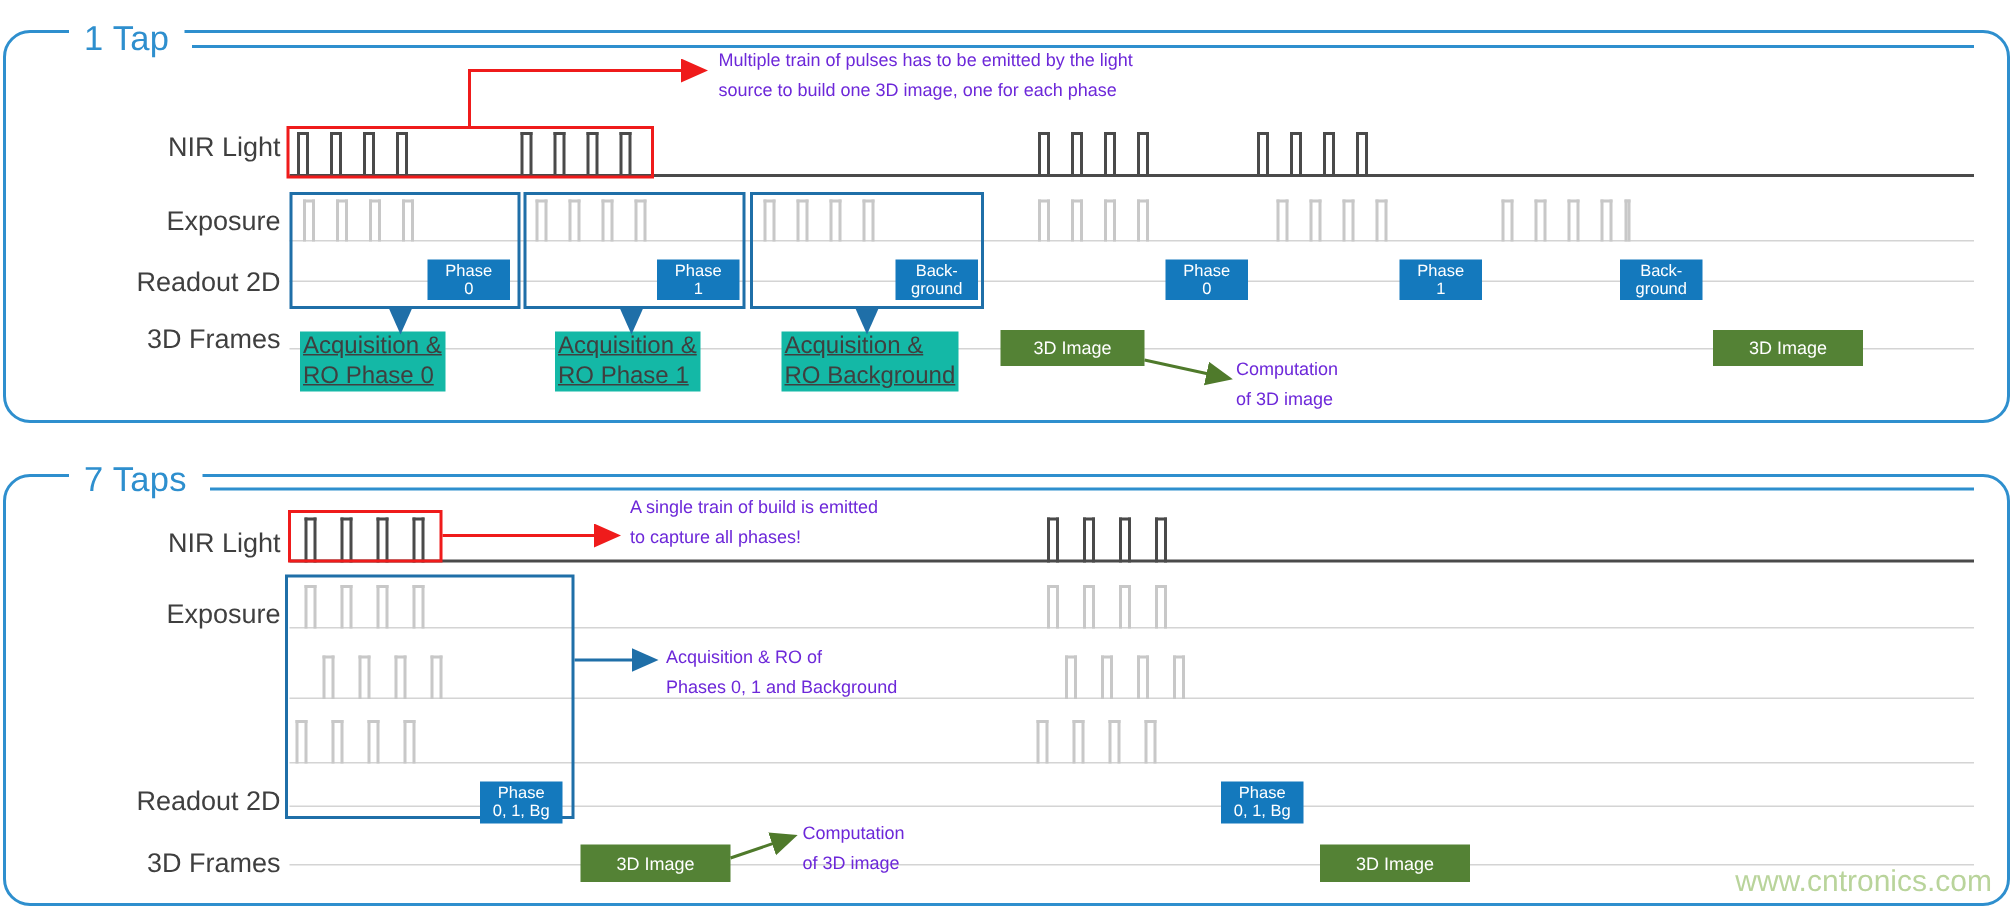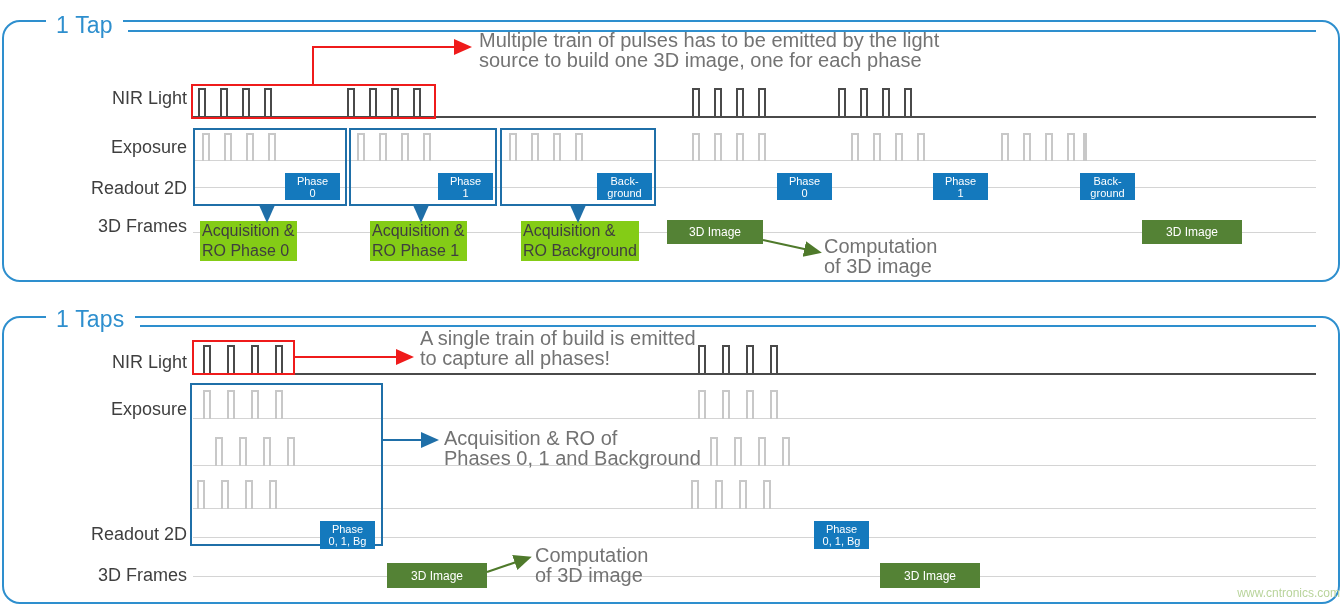--- a/index.html
+++ b/index.html
@@ -15,23 +15,23 @@
   .baseline{position:absolute;height:1px;background:#d4d4d4;}
   .baseline.dark{background:#4a4a4a;height:2px;}
   .pulse{position:absolute;box-sizing:border-box;border-left:2px solid #c8c8c8;border-right:2px solid #c8c8c8;border-top:2px solid #c8c8c8;}
   .pulse.dark{border-left:2px solid #4a4a4a;border-right:2px solid #4a4a4a;border-top:2px solid #4a4a4a;}
   .bluebox{position:absolute;background:#1479bd;color:#fff;font-size:11px;line-height:12px;
            text-align:center;display:flex;flex-direction:column;justify-content:center;align-items:center;box-sizing:border-box;}
   .greenbox{position:absolute;background:#548235;color:#fff;font-size:12px;
             display:flex;justify-content:center;align-items:center;box-sizing:border-box;}
   .framebox{position:absolute;border:2px solid #1f6fa8;box-sizing:border-box;}
   .redbox{position:absolute;border:2px solid #ef1b1b;box-sizing:border-box;}
-  .annot{position:absolute;font-size:20px;line-height:20px;color:#737373;white-space:pre-line;}
-  .caption{position:absolute;font-size:16px;line-height:20px;color:#3f3f3f;white-space:pre-line;background:#84cc16;padding:0 2px;}
-  .watermark{position:absolute;right:4px;bottom:6px;color:#b9d49b;font-size:12px;}
+  .annot{position:absolute;font-size:12px;line-height:20px;color:#6d28d9;white-space:pre-line;}
+  .caption{position:absolute;font-size:16px;line-height:20px;color:#3f3f3f;white-space:pre-line;background:#14b8a6;padding:0 2px;text-decoration:underline;}
+  .watermark{position:absolute;right:16px;bottom:6px;color:#b9d49b;font-size:20px;}
   svg.overlay{position:absolute;left:0;top:0;width:1344px;height:606px;pointer-events:none;}
 </style>
 </head>
 <body>
 
 <div class="panel" id="panel-1"></div>
 <div class="panel-title" id="panel-1-title">1 Tap</div>
 
 <div class="row-label" style="left:47px;top:88px;width:140px;">NIR Light</div>
 <div class="row-label" style="left:47px;top:137px;width:140px;">Exposure</div>
@@ -129,21 +129,21 @@
 <div class="caption" style="left:521px;top:221px;">Acquisition &amp;
 RO Background</div>
 
 <div class="redbox" style="left:191px;top:84px;width:245px;height:35px;"></div>
 <div class="annot" style="left:479px;top:30px;">Multiple train of pulses has to be emitted by the light
 source to build one 3D image, one for each phase</div>
 <div class="annot" style="left:824px;top:236px;">Computation
 of 3D image</div>
 
 <div class="panel" id="panel-2"></div>
-<div class="panel-title" id="panel-2-title">1 Taps</div>
+<div class="panel-title" id="panel-2-title">7 Taps</div>
 
 <div class="row-label" style="left:47px;top:352px;width:140px;">NIR Light</div>
 <div class="row-label" style="left:47px;top:399px;width:140px;">Exposure</div>
 <div class="row-label" style="left:47px;top:524px;width:140px;">Readout 2D</div>
 <div class="row-label" style="left:47px;top:565px;width:140px;">3D Frames</div>
 
 <div class="baseline dark" style="left:193px;top:373px;width:1123px;"></div>
 <div class="baseline" style="left:193px;top:418px;width:1123px;"></div>
 <div class="baseline" style="left:193px;top:465px;width:1123px;"></div>
 <div class="baseline" style="left:193px;top:508px;width:1123px;"></div>

